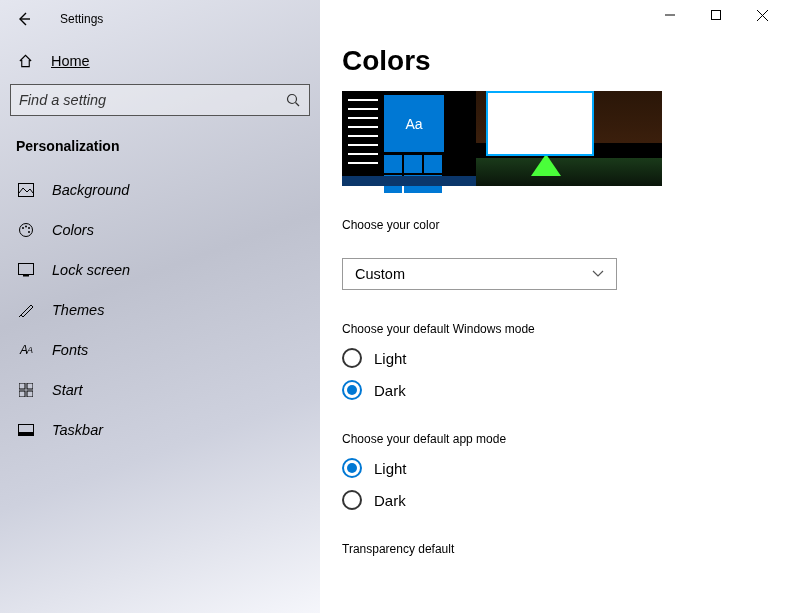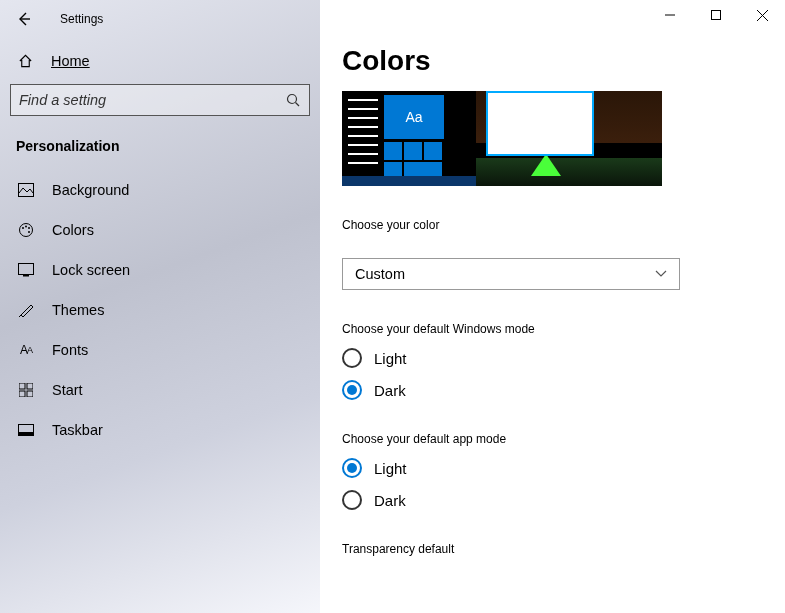--- a/index.html
+++ b/index.html
@@ -10,43 +10,43 @@
     .titlebar-left .app-title { font-size: 12px; }
     .home-row { display: flex; align-items: center; gap: 18px; padding: 15px 16px 13px 18px; cursor: pointer; text-decoration: underline; }
     .home-row .icon { width: 15px; height: 15px; display:flex; align-items:center; }
     .home-row .label { font-size: 14.5px; }
     .search-wrap { padding: 2px 10px 4px 10px; }
     .search-box { width: 100%; height: 32px; border: 1px solid #555; background: rgba(255,255,255,0.35); display: flex; align-items: center; padding: 0 8px; }
     .search-box input { flex: 1; border: none; background: transparent; outline: none; font-size: 14.5px; color: #333; }
     .search-box input::placeholder { color: #333; font-style: italic; }
     .search-box .sicon { font-size: 14px; }
     .category { font-size: 14px; font-weight: 600; padding: 18px 10px 16px 16px; }
-    .nav-item { display: flex; align-items: center; gap: 18px; padding: 12px 10px 12px 18px; cursor: pointer; }
+    .nav-item { display: flex; align-items: center; gap: 18px; padding: 12px 10px 12px 18px; cursor: pointer; font-style: italic; }
     .nav-item .icon { width: 16px; display:flex; align-items:center; justify-content:center; }
     .nav-item .label { font-size: 14.5px; }
     .main { flex: 1; height: 100%; position: relative; background: #fff; }
     .win-controls { position: absolute; top: 0; right: 0; display: flex; }
     .win-controls > div { width: 46px; height: 30px; display: flex; align-items: center; justify-content: center; cursor: pointer; }
     .content { padding: 0 22px; }
     .page-title { font-size: 28px; font-weight: 600; padding-top: 45px; padding-bottom: 14px; }
     .preview { width: 320px; height: 95px; background: #000; display: flex; }
     .preview .start { width: 134px; background:#000; position:relative; display:flex; }
     .preview .menu-strip { width:42px; padding:8px 6px; display:flex; flex-direction:column; gap:7px;}
     .preview .menu-strip div{ height:2px; background:#fff; }
     .preview .tiles { flex:1; padding:4px 0 4px 0;}
-    .tile-big { width:60px; height:44px; background:#0078d4; display:flex; align-items:center; justify-content:center; color:#fff; font-size:14px; margin-bottom:3px;}
+    .tile-big { width:60px; height:57px; background:#0078d4; display:flex; align-items:center; justify-content:center; color:#fff; font-size:14px; margin-bottom:3px;}
     .tile-row { display:flex; gap:2px;}
     .tile-s { width:18px; height:18px; background:#0078d4;}
     .preview .taskbar { position:absolute; bottom:0; left:0; right:0; height:10px; background:#0b366a;}
     .preview .wall { flex:1; background:linear-gradient(#2a1608 0%, #3b1f0c 55%, #000 55%, #000 100%); position:relative;}
     .preview .window { position:absolute; top:0; left:10px; width:108px; height:65px; background:#fff; border:2px solid #00aaff;}
     .preview .tent { position:absolute; bottom:10px; left:55px; width:0; height:0; border-left:15px solid transparent; border-right:15px solid transparent; border-bottom:22px solid #4aff3a;}
     .preview .road { position:absolute; bottom:0; left:0; right:0; height:28px; background:linear-gradient(#1a3a1a,#0a150a);}
     .section-label { font-size: 12px; margin-top: 32px; margin-bottom: 10px; }
-    .dropdown { width: 338px; height: 32px; border: 1px solid #999; display: flex; align-items: center; justify-content: space-between; padding: 0 12px; cursor: pointer; background:#fff;margin-top:26px;}
+    .dropdown { width: 275px; height: 32px; border: 1px solid #999; display: flex; align-items: center; justify-content: space-between; padding: 0 12px; cursor: pointer; background:#fff;margin-top:26px;}
     .dropdown .val { font-size: 14.5px; }
     .dropdown .chev { font-size: 10px; color:#555;}
     .radio-row { display: flex; align-items: center; gap: 12px; margin-top: 12px; cursor: pointer; }
     .radio { width: 20px; height: 20px; border: 2px solid #333; border-radius: 50%; display:flex; align-items:center; justify-content:center; }
     .radio.checked { border-color: #0078d4; }
     .radio.checked::after { content:''; width:10px; height:10px; border-radius:50%; background:#0078d4; }
     .radio-label { font-size: 15px; }
     svg { display:block; }
   </style>
 </head>

